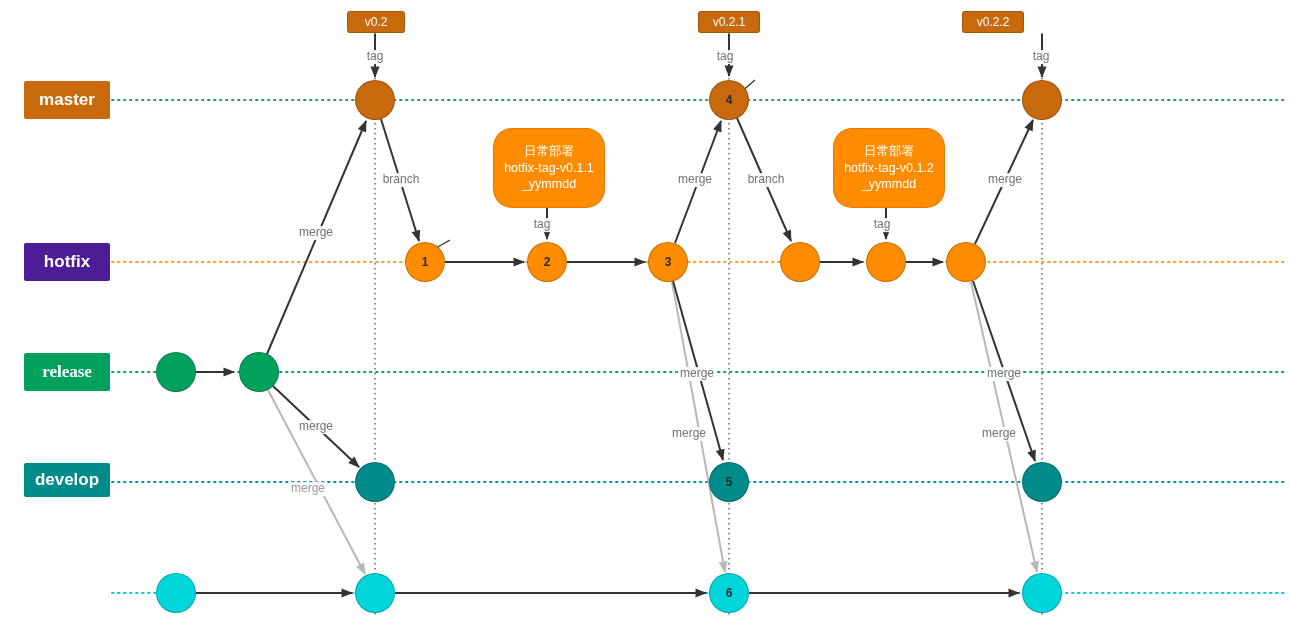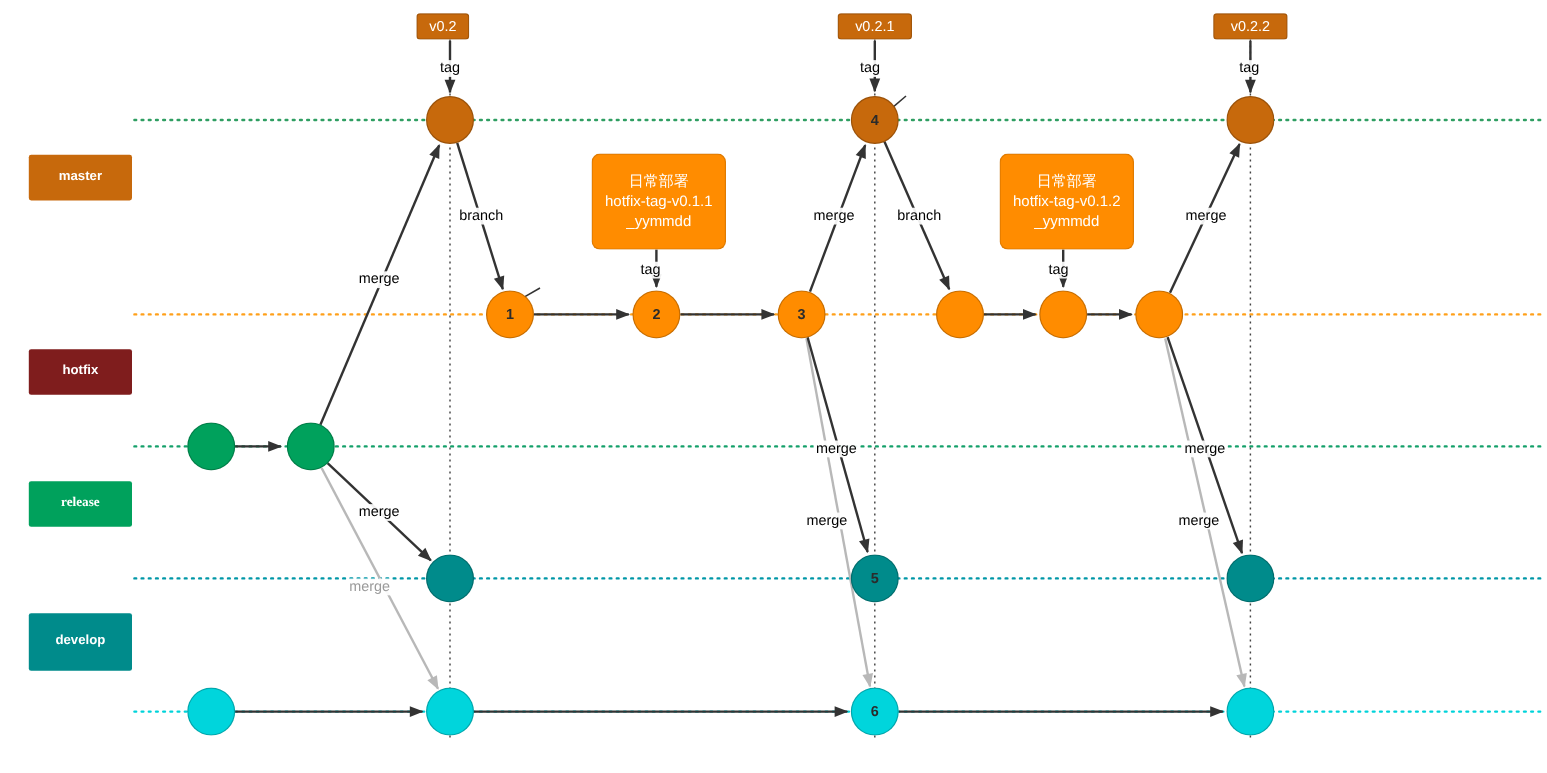--- a/index.html
+++ b/index.html
@@ -15,25 +15,25 @@
   .row-release{stroke:#14a06a;}
   .row-develop{stroke:#0097a7;}
   .row-feature{stroke:#00d3da;}
   .vline{stroke:#444;stroke-width:1.2;stroke-dasharray:1.5 3.5;fill:none;}
   .arrow{stroke:#333;stroke-width:2;fill:none;marker-end:url(#arrB);}
   .arrow.gray{stroke:#b8b8b8;marker-end:url(#arrG);}
   .ptr{stroke:#333;stroke-width:1.3;fill:none;}
   
   .branch-label{
     position:absolute;width:86px;display:flex;align-items:center;justify-content:center;
-    text-align:center;font-weight:bold;font-size:11px;color:#fff;
-    white-space:pre-line;border-radius:2px;line-height:1.25;margin-top:48px;
+    text-align:center;font-weight:bold;font-size:17px;color:#fff;
+    white-space:pre-line;border-radius:2px;line-height:1.25;
   }
   .branch-label.master{background:#c7690c;}
-  .branch-label.hotfix{background:#7f1d1d;}
+  .branch-label.hotfix{background:#4c1d95;}
   .branch-label.release{background:#00a15c;}
   .branch-label.develop{background:#008b8b;}
   .branch-label.feature{background:#00d5dc;color:#1d1d1d;}
   
   .node{
     position:absolute;width:40px;height:40px;border-radius:50%;
     display:flex;align-items:center;justify-content:center;
     font-size:12px;font-weight:bold;color:#2b2b2b;
     border:1px solid rgba(0,0,0,0.22);box-sizing:border-box;
   }
@@ -43,35 +43,35 @@
   .node.develop{background:#008b8b;}
   .node.feature{background:#00d5dc;}
   
   .tag-box{
     position:absolute;height:22px;background:#c7690c;color:#fff;font-size:12px;
     display:flex;align-items:center;justify-content:center;border-radius:3px;
     border:1px solid rgba(0,0,0,0.18);box-sizing:border-box;
   }
   
   .deploy-box{
-    position:absolute;width:112px;height:80px;background:#ff8c00;border-radius:7px;
+    position:absolute;width:112px;height:80px;background:#ff8c00;border-radius:19px;
     color:#fff;font-size:12.5px;display:flex;align-items:center;justify-content:center;
     text-align:center;white-space:pre-line;word-break:break-all;line-height:1.35;
     padding:4px 8px;box-sizing:border-box;border:1px solid rgba(0,0,0,0.12);
   }
   
   .callout{
     position:absolute;background:#fff;border:1.5px solid #333;border-radius:50%;
     display:flex;align-items:center;justify-content:center;text-align:center;
     font-size:12px;color:#333;padding:6px 12px;box-sizing:border-box;
     word-break:break-all;line-height:1.25;
   }
   
   .elabel{
-    position:absolute;transform:translate(-50%,-50%);font-size:12px;color:#000000;
+    position:absolute;transform:translate(-50%,-50%);font-size:12px;color:#737373;
     background:rgba(255,255,255,0.92);padding:0 2px;line-height:1.15;white-space:nowrap;
   }
   .elabel.gray{color:#9a9a9a;}
 </style>
 </head>
 <body>
 
 <div class="stage">
 
   <svg class="layer" width="1289" height="644" viewBox="0 0 1289 644">
@@ -121,25 +121,25 @@
     <path class="arrow" d="M547,208 L547,239"></path>
     <path class="arrow" d="M886,208 L886,239"></path>
 
     <path class="ptr" d="M755,80 L741,92"></path>
     <path class="ptr" d="M450,240 L436,248"></path>
   </svg>
 
   <div class="branch-label master" style="left:24px;top:81px;height:38px;">master</div>
   <div class="branch-label hotfix" style="left:24px;top:243px;height:38px;">hotfix</div>
   <div class="branch-label release" style="left:24px;top:353px;height:38px;font-family:Liberation Serif, serif;">release</div>
-  <div class="branch-label develop" style="left:24px;top:463px;height:48px;">develop</div>
+  <div class="branch-label develop" style="left:24px;top:463px;height:34px;">develop</div>
 
-  <div class="tag-box" style="left:347px;top:11px;width:44px;">v0.2</div>
+  <div class="tag-box" style="left:347px;top:11px;width:58px;">v0.2</div>
   <div class="tag-box" style="left:698px;top:11px;width:62px;">v0.2.1</div>
-  <div class="tag-box" style="left:1011px;top:11px;width:62px;">v0.2.2</div>
+  <div class="tag-box" style="left:962px;top:11px;width:62px;">v0.2.2</div>
 
   <div class="deploy-box" style="left:493px;top:128px;">日常部署
 hotfix-tag-v0.1.1_yymmdd</div>
   <div class="deploy-box" style="left:833px;top:128px;">日常部署
 hotfix-tag-v0.1.2_yymmdd</div>
 
 
   <div class="node master" style="left:355px;top:80px;"></div>
   <div class="node master" style="left:709px;top:80px;">4</div>
   <div class="node master" style="left:1022px;top:80px;"></div>

